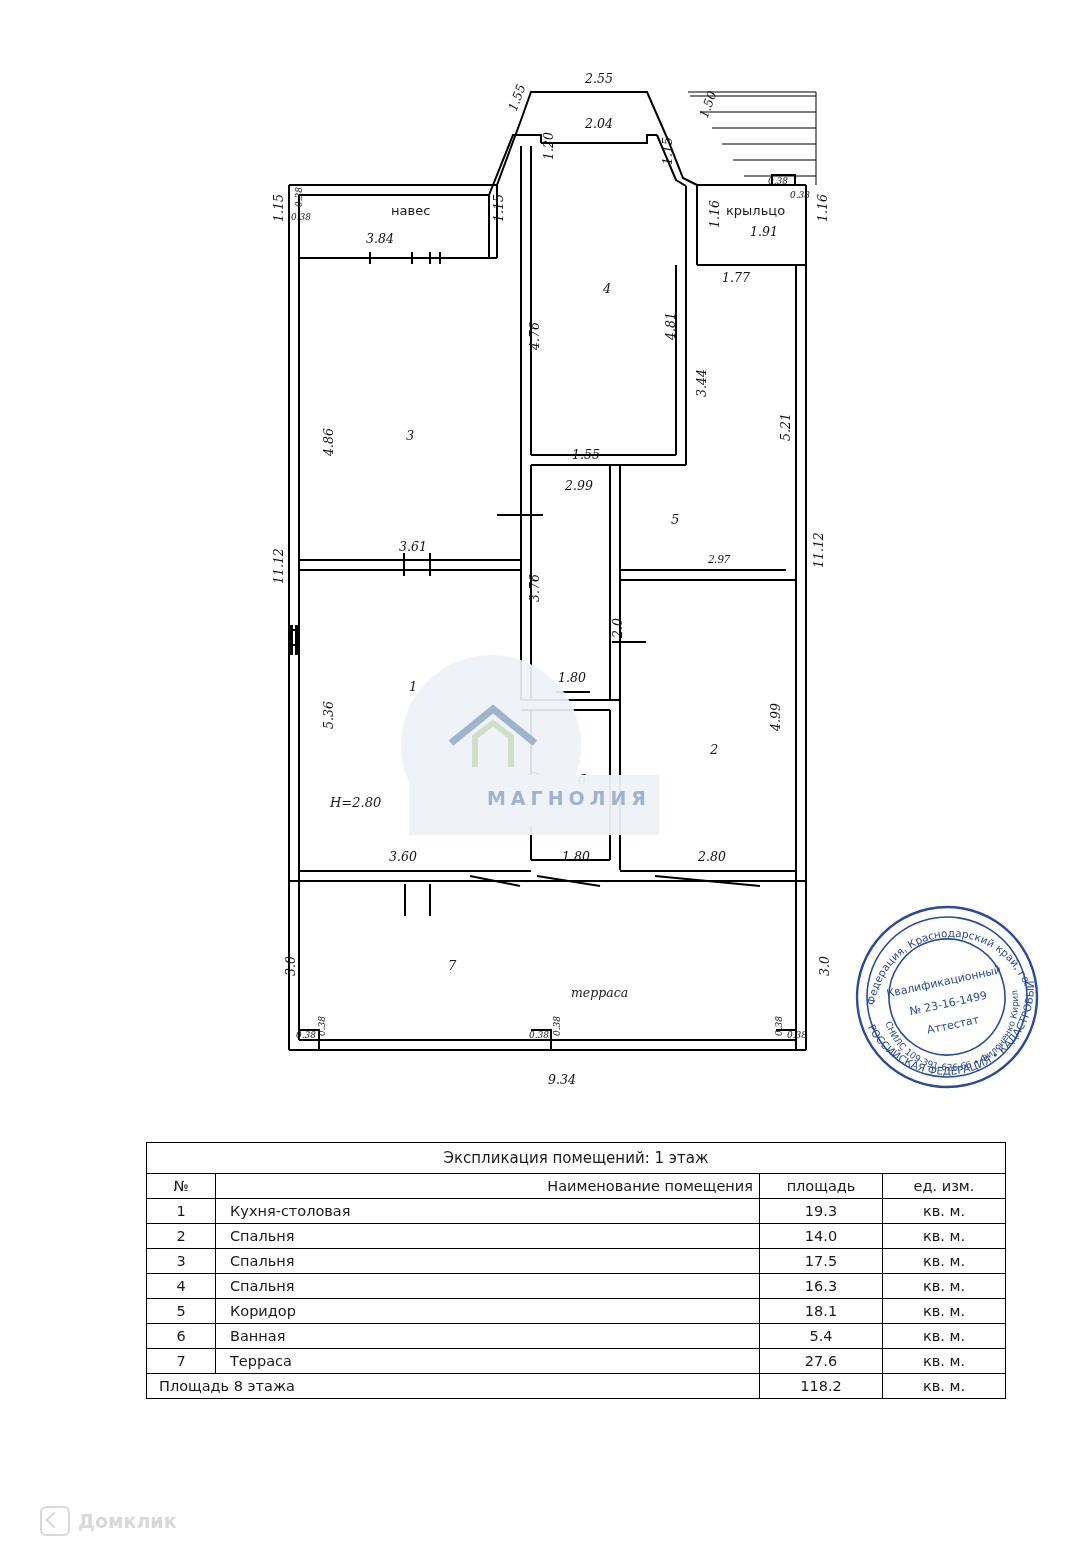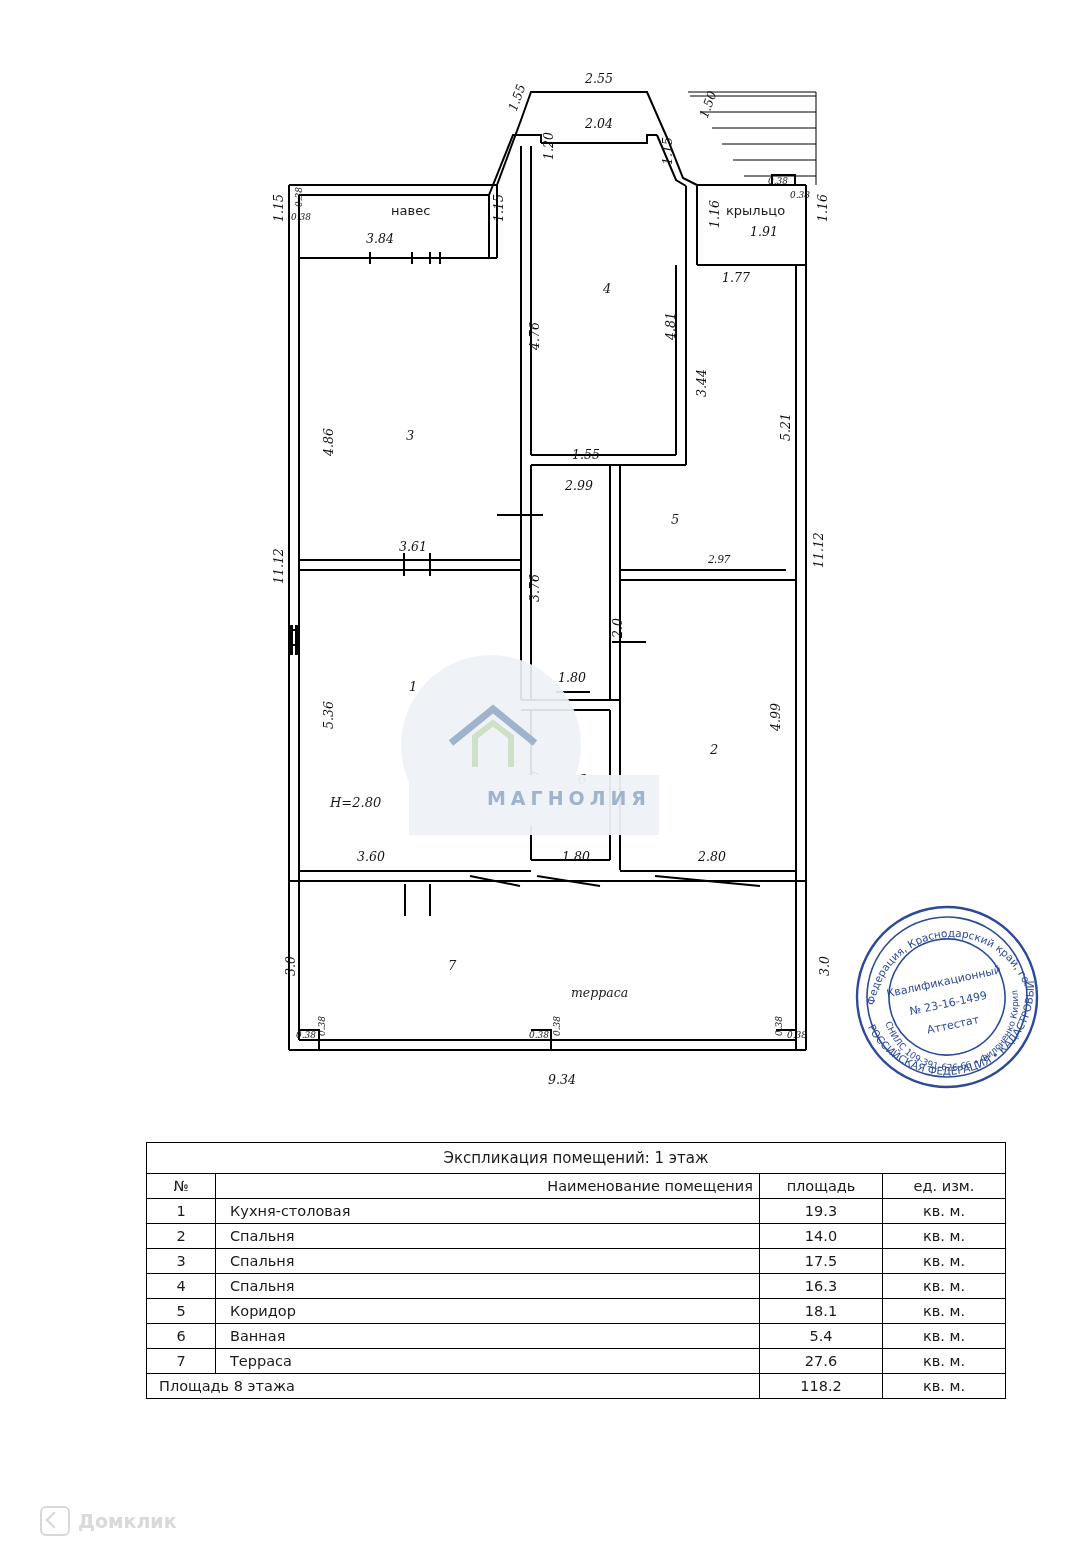--- a/index.html
+++ b/index.html
@@ -172,21 +172,21 @@
   <div class="dim" style="left:585px;top:71px;">2.55</div>
   <div class="dim" style="left:585px;top:116px;">2.04</div>
   <div class="dim" style="left:366px;top:231px;">3.84</div>
   <div class="dim" style="left:750px;top:224px;">1.91</div>
   <div class="dim" style="left:722px;top:270px;">1.77</div>
   <div class="dim" style="left:572px;top:447px;">1.55</div>
   <div class="dim" style="left:565px;top:478px;">2.99</div>
   <div class="dim" style="left:708px;top:552px;font-family:Liberation Serif, serif;">2.97</div>
   <div class="dim" style="left:399px;top:539px;">3.61</div>
   <div class="dim" style="left:558px;top:670px;">1.80</div>
-  <div class="dim" style="left:357px;top:849px;">3.60</div>
+  <div class="dim" style="left:389px;top:849px;">3.60</div>
   <div class="dim" style="left:562px;top:849px;">1.80</div>
   <div class="dim" style="left:698px;top:849px;">2.80</div>
   <div class="dim" style="left:548px;top:1072px;">9.34</div>
 
   
   <div class="dim rotn" style="left:505px;top:108px;">1.55</div>
   <div class="dim rot90" style="left:541px;top:160px;">1.20</div>
   <div class="dim rot90" style="left:660px;top:165px;">1.15</div>
   <div class="dim rotn" style="left:696px;top:115px;">1.50</div>
   <div class="dim rot90" style="left:271px;top:222px;">1.15</div>

